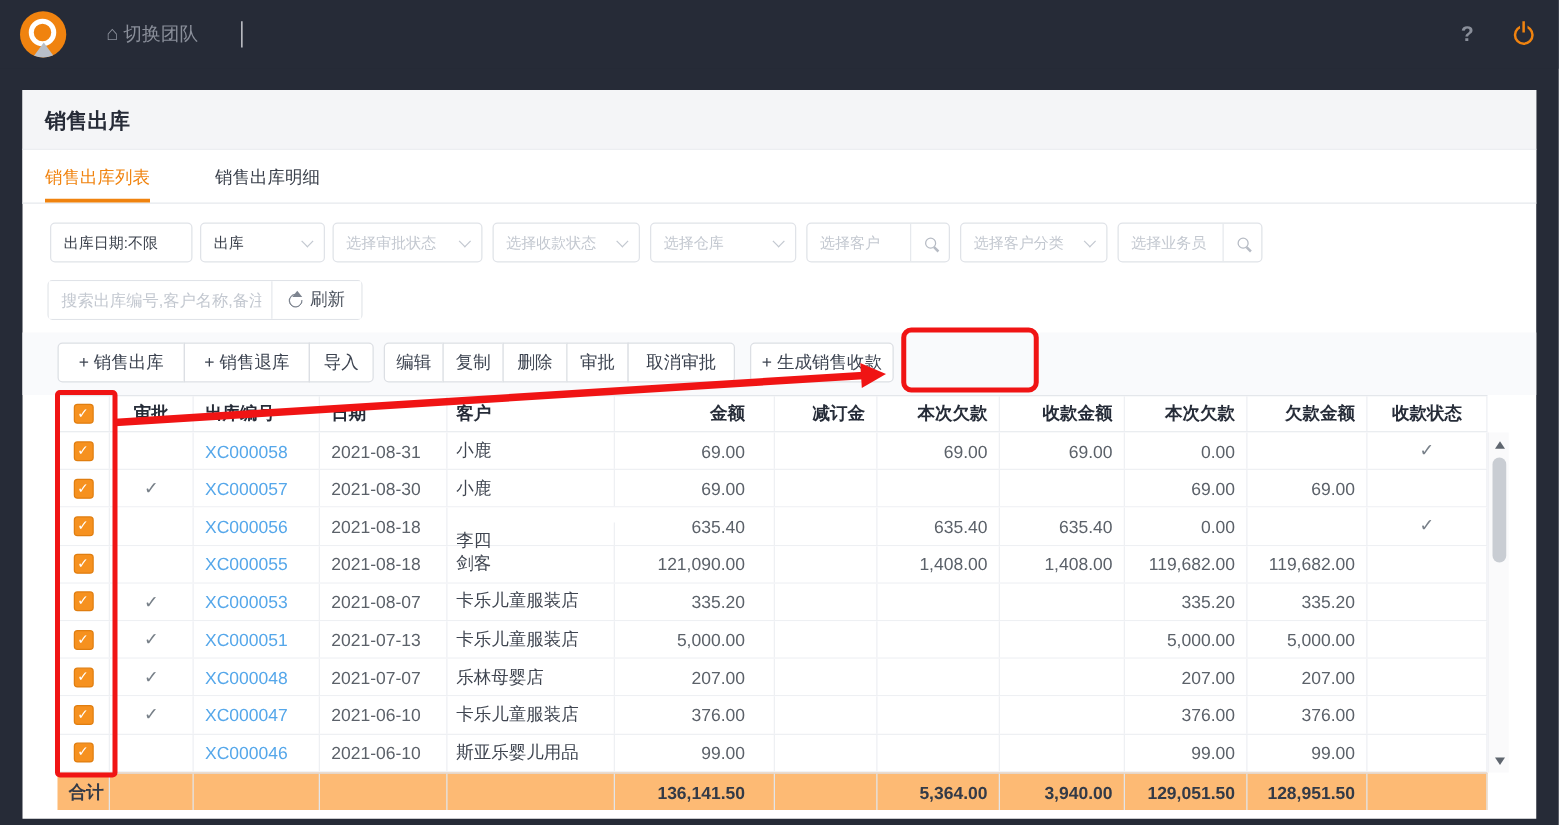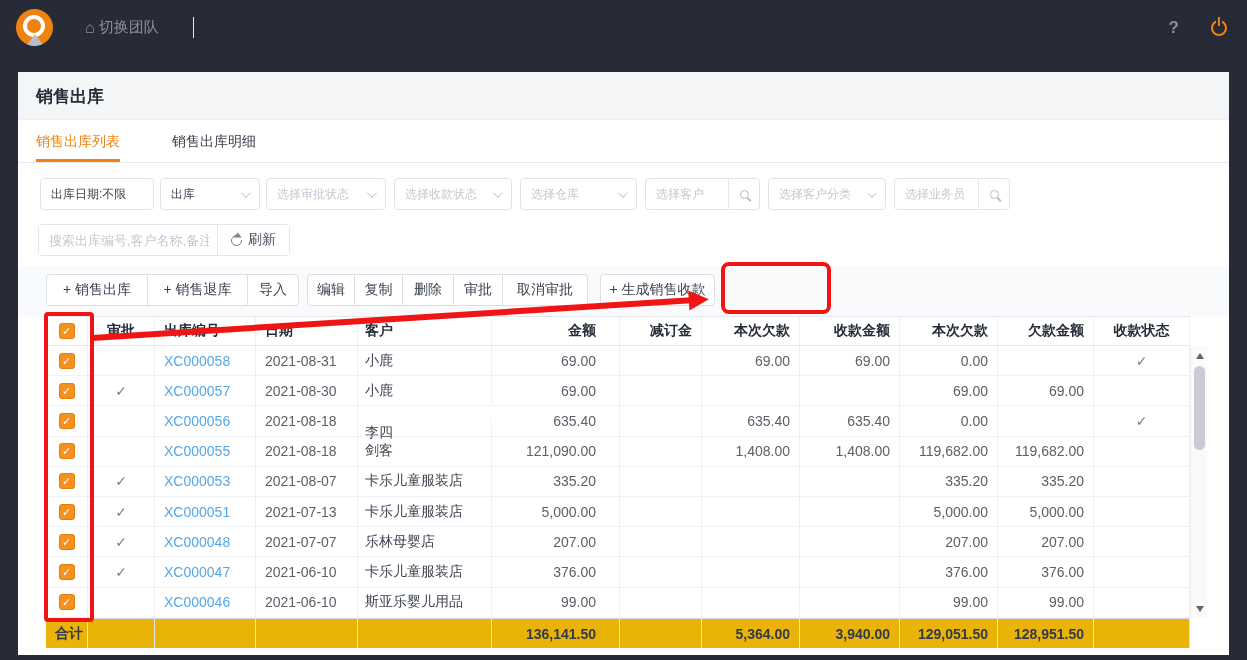--- a/index.html
+++ b/index.html
@@ -63,21 +63,21 @@
   .thead { height:30px; border-top:1px solid #e4e7eb; border-bottom:1px solid #e4e7eb; background:#fff; }
   .tbody-row { height:30.2px; border-bottom:1px solid #eef0f3; background:#fff; }
   .cell { height:100%; display:flex; align-items:center; border-right:1px solid #eef0f3; font-size:14px; color:#5b6169; overflow:hidden; }
   .thead .cell { font-weight:bold; color:#262c38; font-size:14px; }
   .a-c { justify-content:center; } .a-l8 { justify-content:flex-start; padding-left:9px; }
   .a-l6 { justify-content:flex-start; padding-left:7px; } .a-r8 { justify-content:flex-end; padding-right:9px; }
   .a-r24 { justify-content:flex-end; padding-right:23px; }
   .cell.link { color:#55a7ea; } .cell.dark { color:#3f4550; }
   .cbx { width:16px; height:16px; background:#f6911f; border:1px solid #e07e10; border-radius:3px; color:#fff; font-size:11px; line-height:15px; text-align:center; cursor:default; }
   .tick { color:#788089; font-size:14px; }
-  .tfoot { position:absolute; left:28px; top:546px; width:1144px; height:30px; background:#eab308; border-top:1px solid #dde0e5; display:flex; }
+  .tfoot { position:absolute; left:28px; top:546px; width:1144px; height:30px; background:#fdba74; border-top:1px solid #dde0e5; display:flex; }
   .tfoot .cell { border-right:1px solid #e2e5e9; font-weight:bold; color:#333a47; }
   
   .sbar { position:absolute; left:1172px; top:274px; width:17px; height:272px; background:#fafafb; border-left:1px solid #eef0f3; }
   .sb-btn { position:absolute; left:0; width:17px; height:15px; display:flex; align-items:center; justify-content:center; }
   .sb-up { top:2px; } .sb-dn { bottom:2px; }
   .tri-up { width:0; height:0; border-left:4px solid transparent; border-right:4px solid transparent; border-bottom:6px solid #5f666f; }
   .tri-dn { width:0; height:0; border-left:4px solid transparent; border-right:4px solid transparent; border-top:6px solid #5f666f; }
   .sb-thumb { position:absolute; left:3px; top:20px; width:11px; height:84px; background:#c9cdd3; border-radius:6px; }
   
   .anno { position:absolute; z-index:60; pointer-events:none; }

